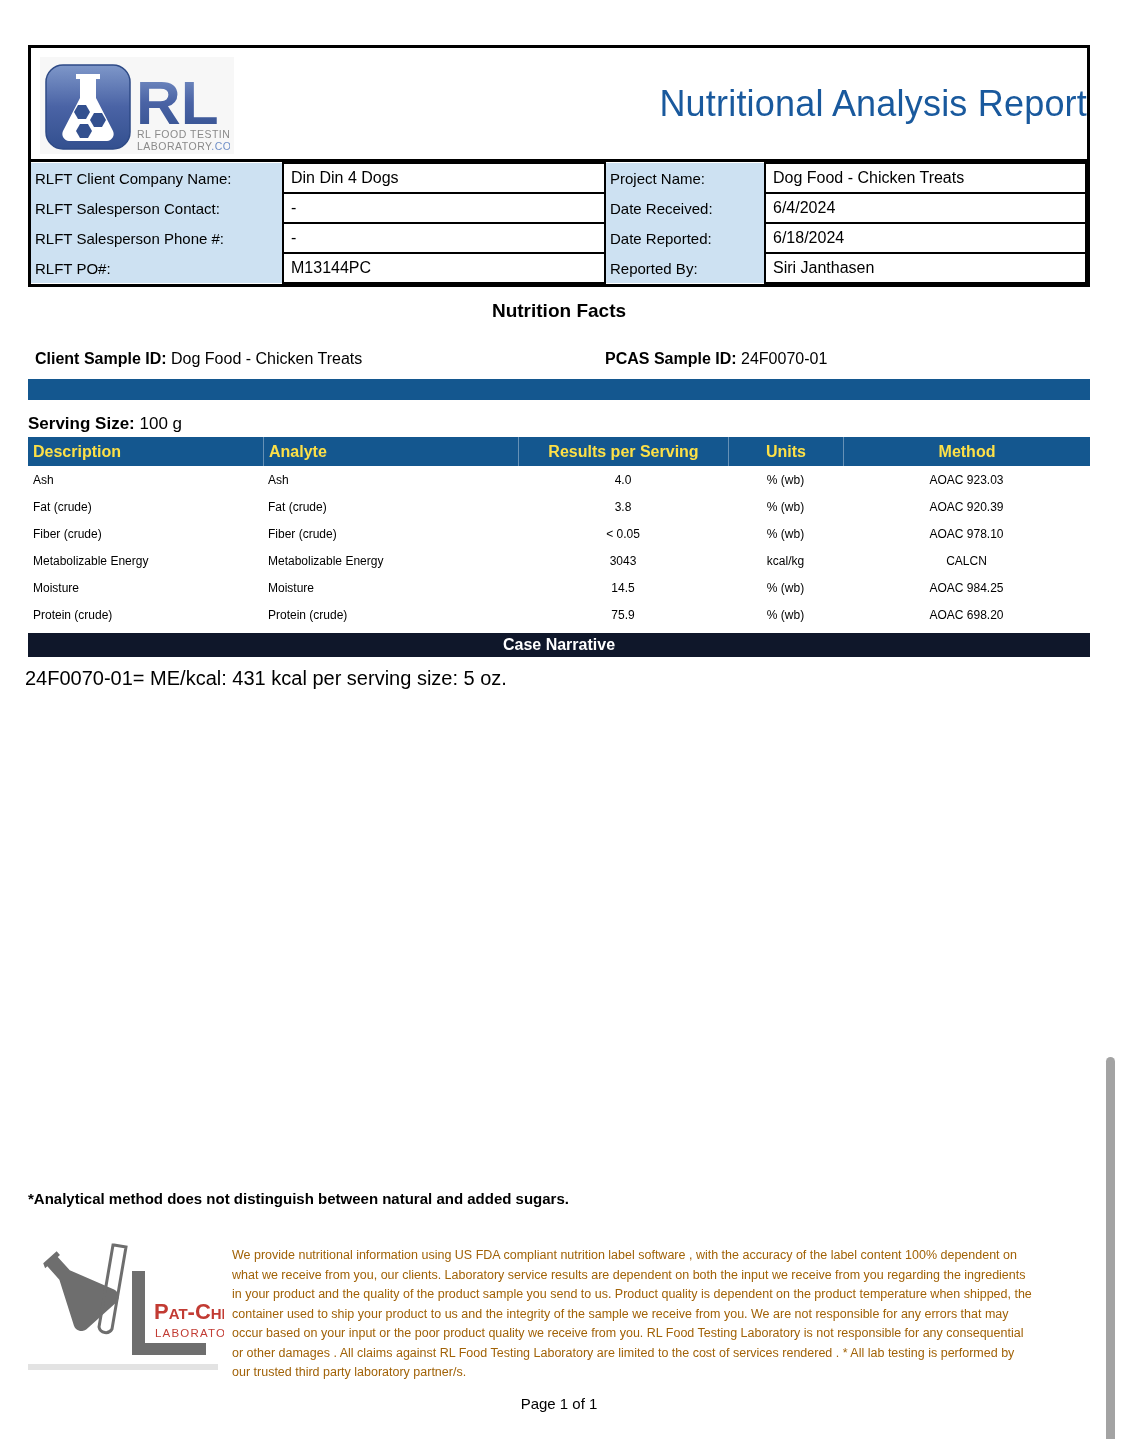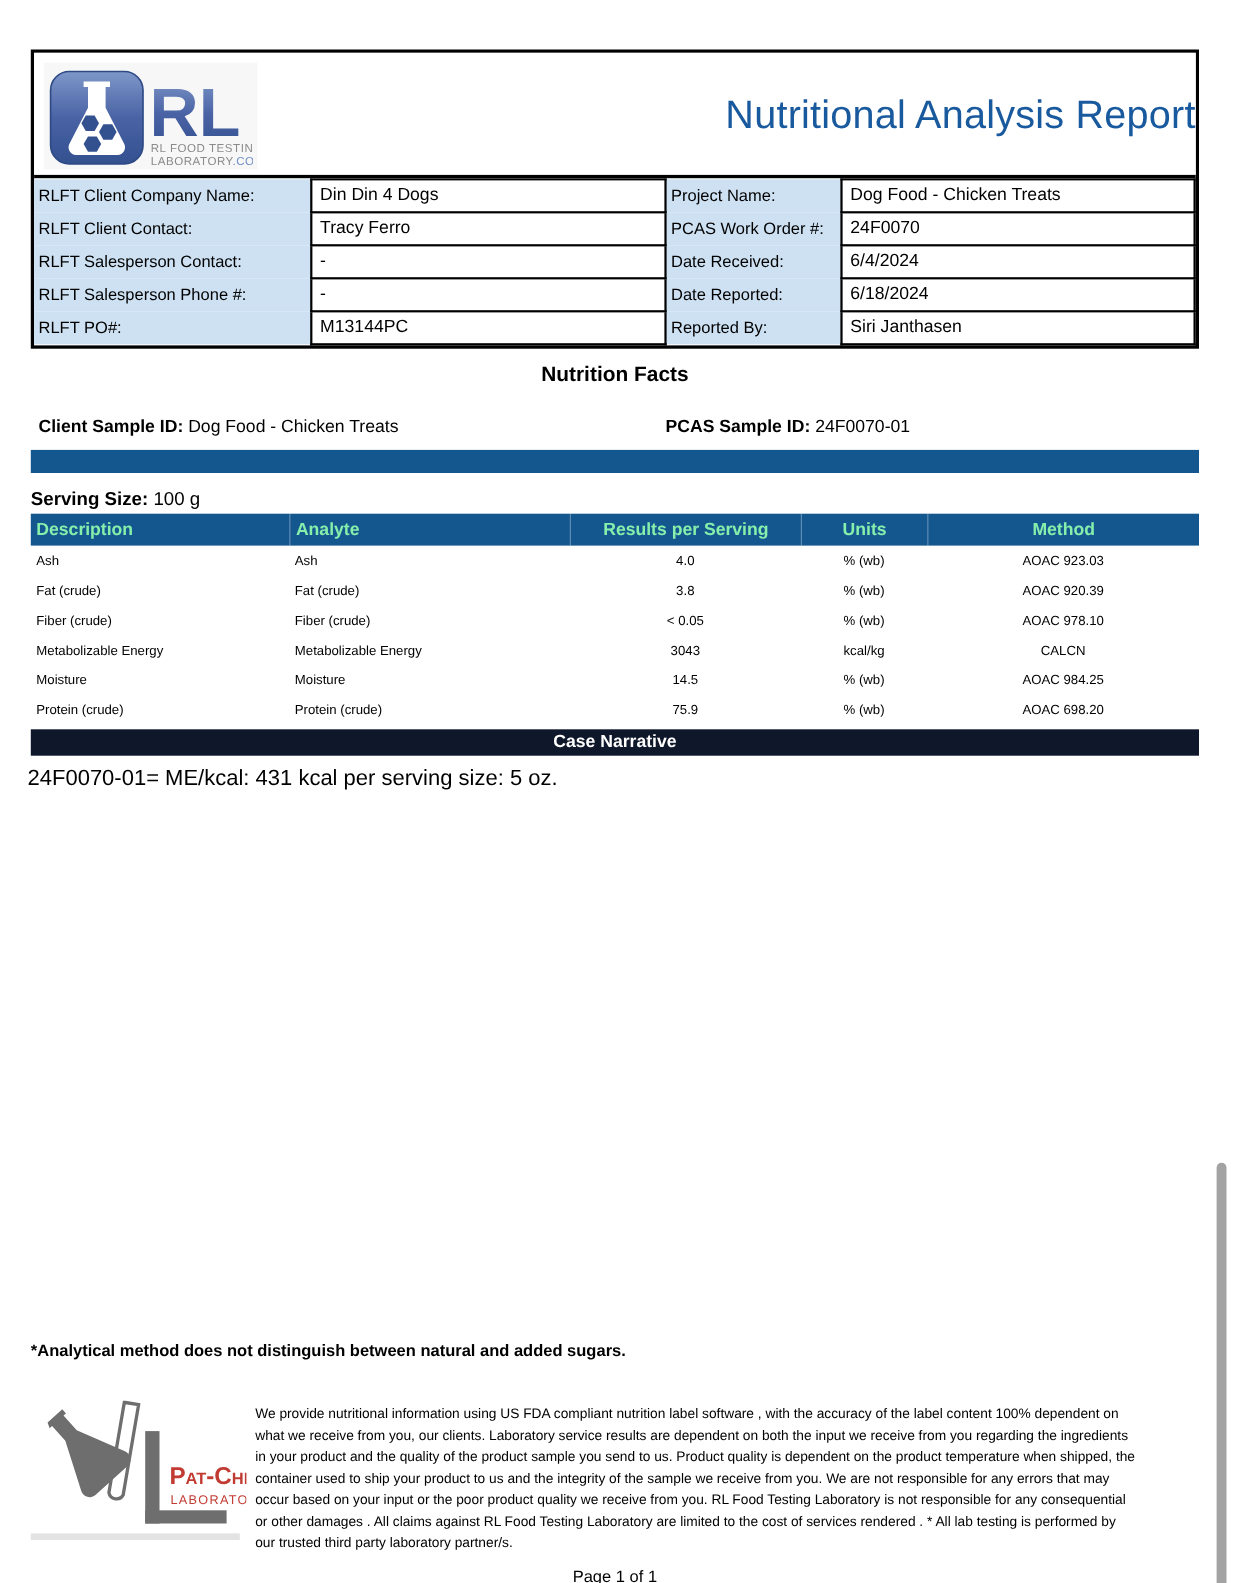--- a/index.html
+++ b/index.html
@@ -26,36 +26,36 @@
   .nf-title { margin-top: 13px; width: 1062px; text-align: center; font-size: 19px; font-weight: bold; }
   .sample-row { position: relative; margin-top: 28px; width: 1062px; height: 20px; font-size: 16px; }
   .sample-left { position: absolute; left: 7px; top: 0; }
   .sample-right { position: absolute; left: 577px; top: 0; text-align: right; }
   .blab { font-weight: bold; }
   .blue-bar { margin-top: 9px; width: 1062px; height: 21px; background: #14578F; }
   .serving { margin-top: 14px; font-size: 17px; }
 
   
   .grid-row { display: grid; grid-template-columns: 235px 255px 210px 115px 1fr; width: 1062px; align-items: center; }
-  .res-head { margin-top: 3px; background: #14578F; color: #86efac; font-weight: bold; font-size: 16px; height: 29px; }
+  .res-head { margin-top: 3px; background: #14578F; color: #fde047; font-weight: bold; font-size: 16px; height: 29px; }
   .res-head > div { padding: 0 5px; height: 100%; display: flex; align-items: center; }
   .res-head > div + div { border-left: 1px solid rgba(255,255,255,0.35); }
   .res-head .c { justify-content: center; }
   .res-body .grid-row { height: 27px; font-size: 12px; }
   .res-body .cell { padding: 0 5px; }
   .res-body .c { text-align: center; }
   .case-bar { margin-top: 5px; width: 1062px; height: 24px; background: #0f172a; color: #fff; font-weight: bold; font-size: 16px; display: flex; align-items: center; justify-content: center; }
   .narrative { margin-top: 10px; margin-left: -3px; font-size: 20px; }
 
   
   .sugars-note { margin-top: 500px; font-size: 15px; font-weight: bold; }
   .footer { margin-top: 34px; display: flex; width: 1062px; }
   .patchem { width: 196px; height: 123px; flex: 0 0 auto; position: relative; }
   .patchem-edge { position: absolute; left: 0; bottom: -6px; width: 190px; height: 6px; background: #e3e3e3; }
-  .disclaimer { margin-left: 8px; width: 800px; font-size: 12.5px; line-height: 1.56; color: #000000; padding-top: 5px; }
+  .disclaimer { margin-left: 8px; width: 800px; font-size: 12.5px; line-height: 1.56; color: #a16207; padding-top: 5px; }
   .page-label { margin-top: 12px; width: 1062px; text-align: center; font-size: 15px; }
 
   
   .scroll-thumb { position: absolute; left: 1106px; top: 1057px; width: 9px; height: 382px; background: #a3a3a3; border-radius: 5px 5px 0 0; }
 </style>
 </head>
 <body>
 
 <div class="page">
 
@@ -91,26 +91,20 @@
           <col class="c-val2">
         </colgroup>
       <tbody>
           <tr>
         <td class="lbl">RLFT Client Company Name:</td>
         <td class="val">Din Din 4 Dogs</td>
         <td class="lbl">Project Name:</td>
         <td class="val">Dog Food - Chicken Treats</td>
       </tr>
       <tr>
-        <td class="lbl">RLFT Client Contact:</td>
-        <td class="val">Tracy Ferro</td>
-        <td class="lbl">PCAS Work Order #:</td>
-        <td class="val">24F0070</td>
-      </tr>
-      <tr>
         <td class="lbl">RLFT Salesperson Contact:</td>
         <td class="val">-</td>
         <td class="lbl">Date Received:</td>
         <td class="val">6/4/2024</td>
       </tr>
       <tr>
         <td class="lbl">RLFT Salesperson Phone #:</td>
         <td class="val">-</td>
         <td class="lbl">Date Reported:</td>
         <td class="val">6/18/2024</td>

